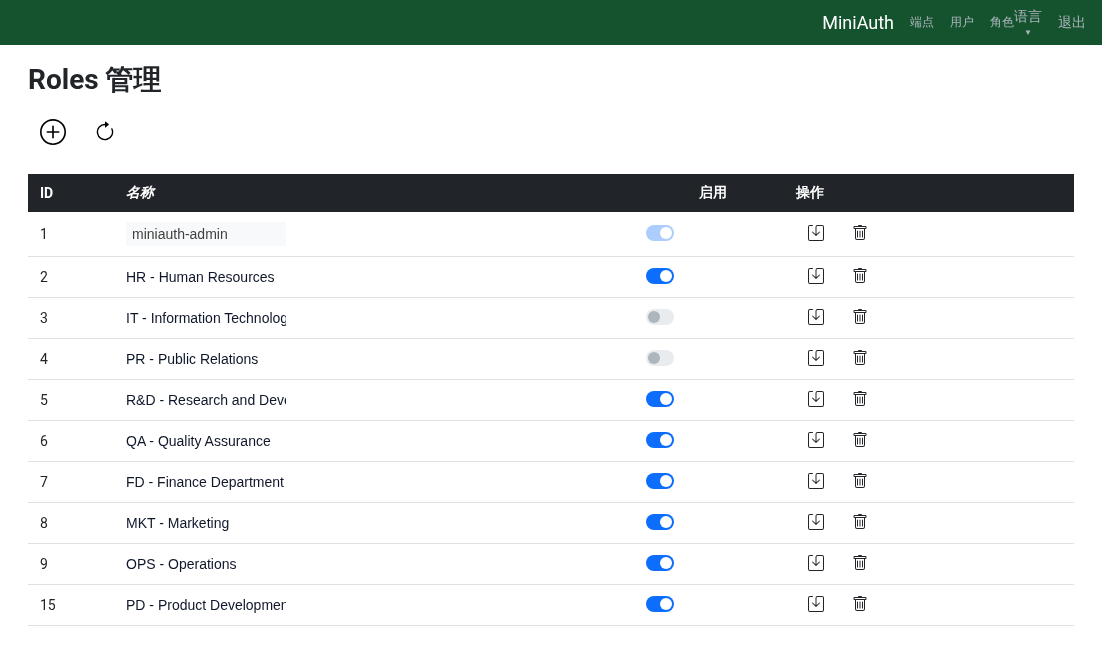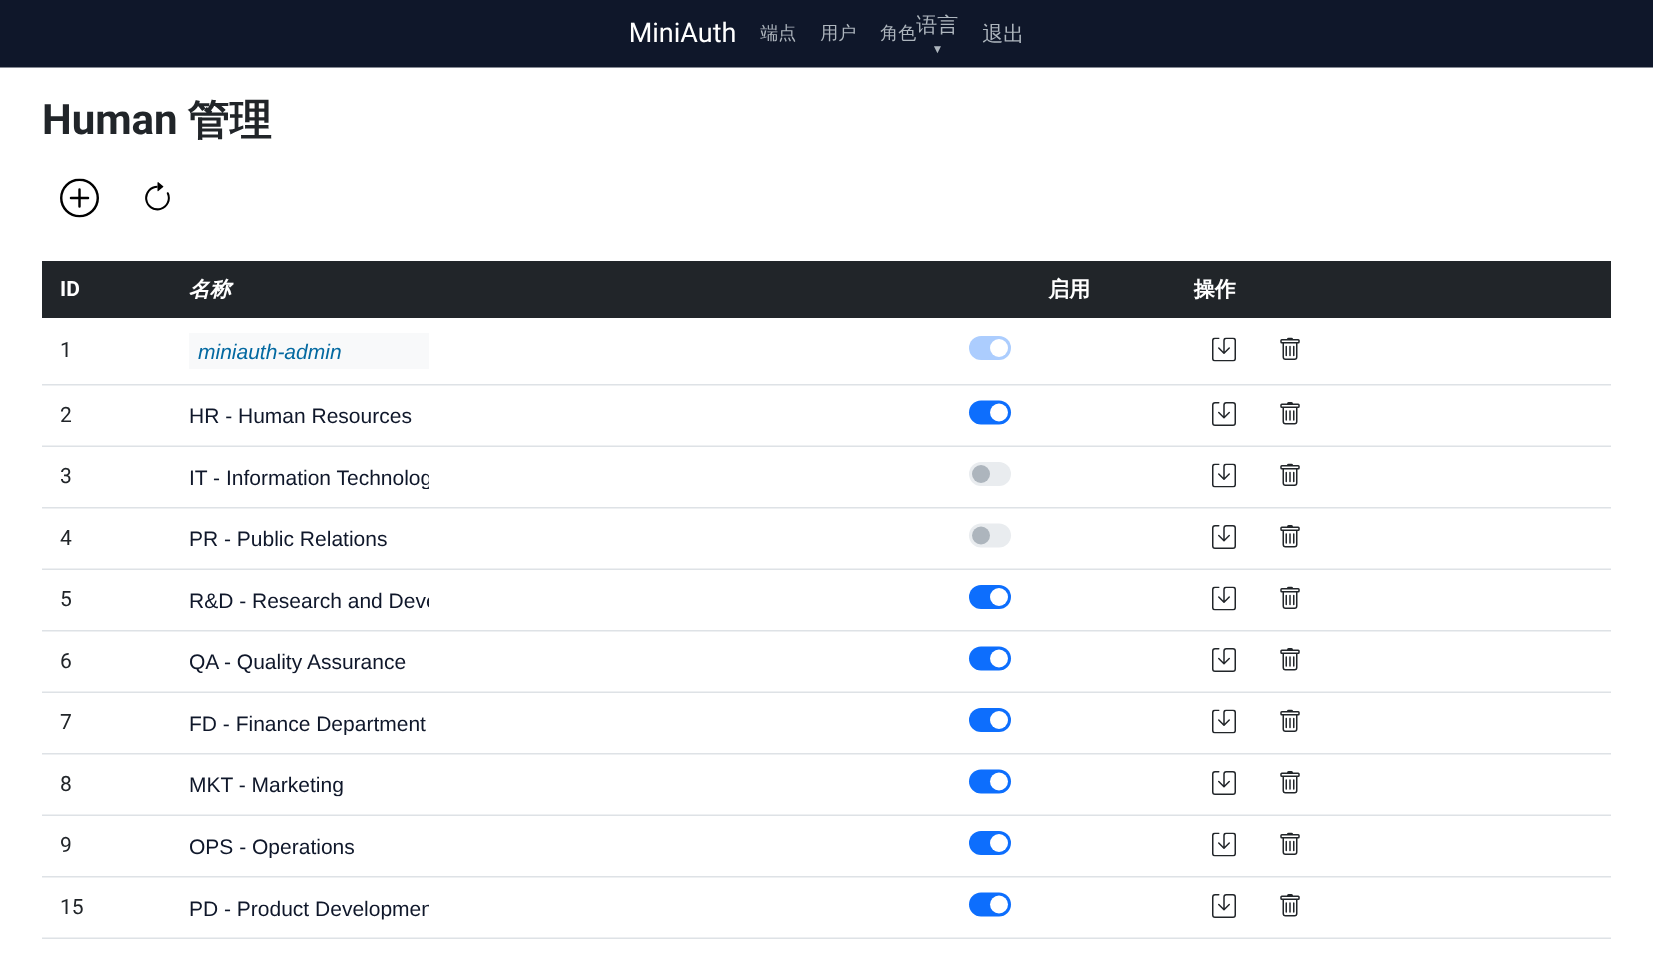--- a/index.html
+++ b/index.html
@@ -6,26 +6,26 @@
       margin: 0;
       padding: 0;
       box-sizing: border-box;
     }
     body {
       font-family: -apple-system, BlinkMacSystemFont, "Segoe UI", Roboto, "Helvetica Neue", Arial, sans-serif;
       background: #fff;
       color: #212529;
     }
     .navbar {
-      background: #0f172a;
+      background: #14532d;
       color: #fff;
       display: flex;
       align-items: center;
       padding: 8px 16px;
-      justify-content: center;
+      justify-content: flex-end;
     }
     .navbar-left {
       display: flex;
       align-items: center;
       gap: 16px;
     }
     .brand {
       color: #fff;
       font-size: 18px;
       font-weight: 400;
@@ -120,23 +120,22 @@
       border: none;
       background: transparent;
       font-size: 14px;
       color: #0f172a;
       width: 160px;
       padding: 2px 0;
       outline: none;
     }
     .name-input.admin {
       background: #f8f9fa;
-      color: #0369a1;
+      color: #404040;
       padding: 4px 6px;
-      font-style: italic;
     }
     .toggle {
       position: relative;
       display: inline-block;
       width: 28px;
       height: 16px;
       cursor: pointer;
     }
     .toggle-track {
       position: absolute;
@@ -199,21 +198,21 @@
   <div class="navbar-right">
     <span class="nav-link-right">
       <span>语言</span>
       <span class="dropdown-caret">▼</span>
     </span>
     <span class="nav-link-right">退出</span>
   </div>
 </div>
 
 <div class="page-header">
-  <h1 class="page-title">Human 管理</h1>
+  <h1 class="page-title">Roles 管理</h1>
 </div>
 
 <div class="toolbar">
   <button class="toolbar-btn">
     <svg width="26" height="26" viewBox="0 0 16 16" fill="currentColor">
       <path d="M8 15A7 7 0 1 1 8 1a7 7 0 0 1 0 14m0 1A8 8 0 1 0 8 0a8 8 0 0 0 0 16"></path>
       <path d="M8 4a.5.5 0 0 1 .5.5v3h3a.5.5 0 0 1 0 1h-3v3a.5.5 0 0 1-1 0v-3h-3a.5.5 0 0 1 0-1h3v-3A.5.5 0 0 1 8 4"></path>
     </svg>
   </button>
   <button class="toolbar-btn">

